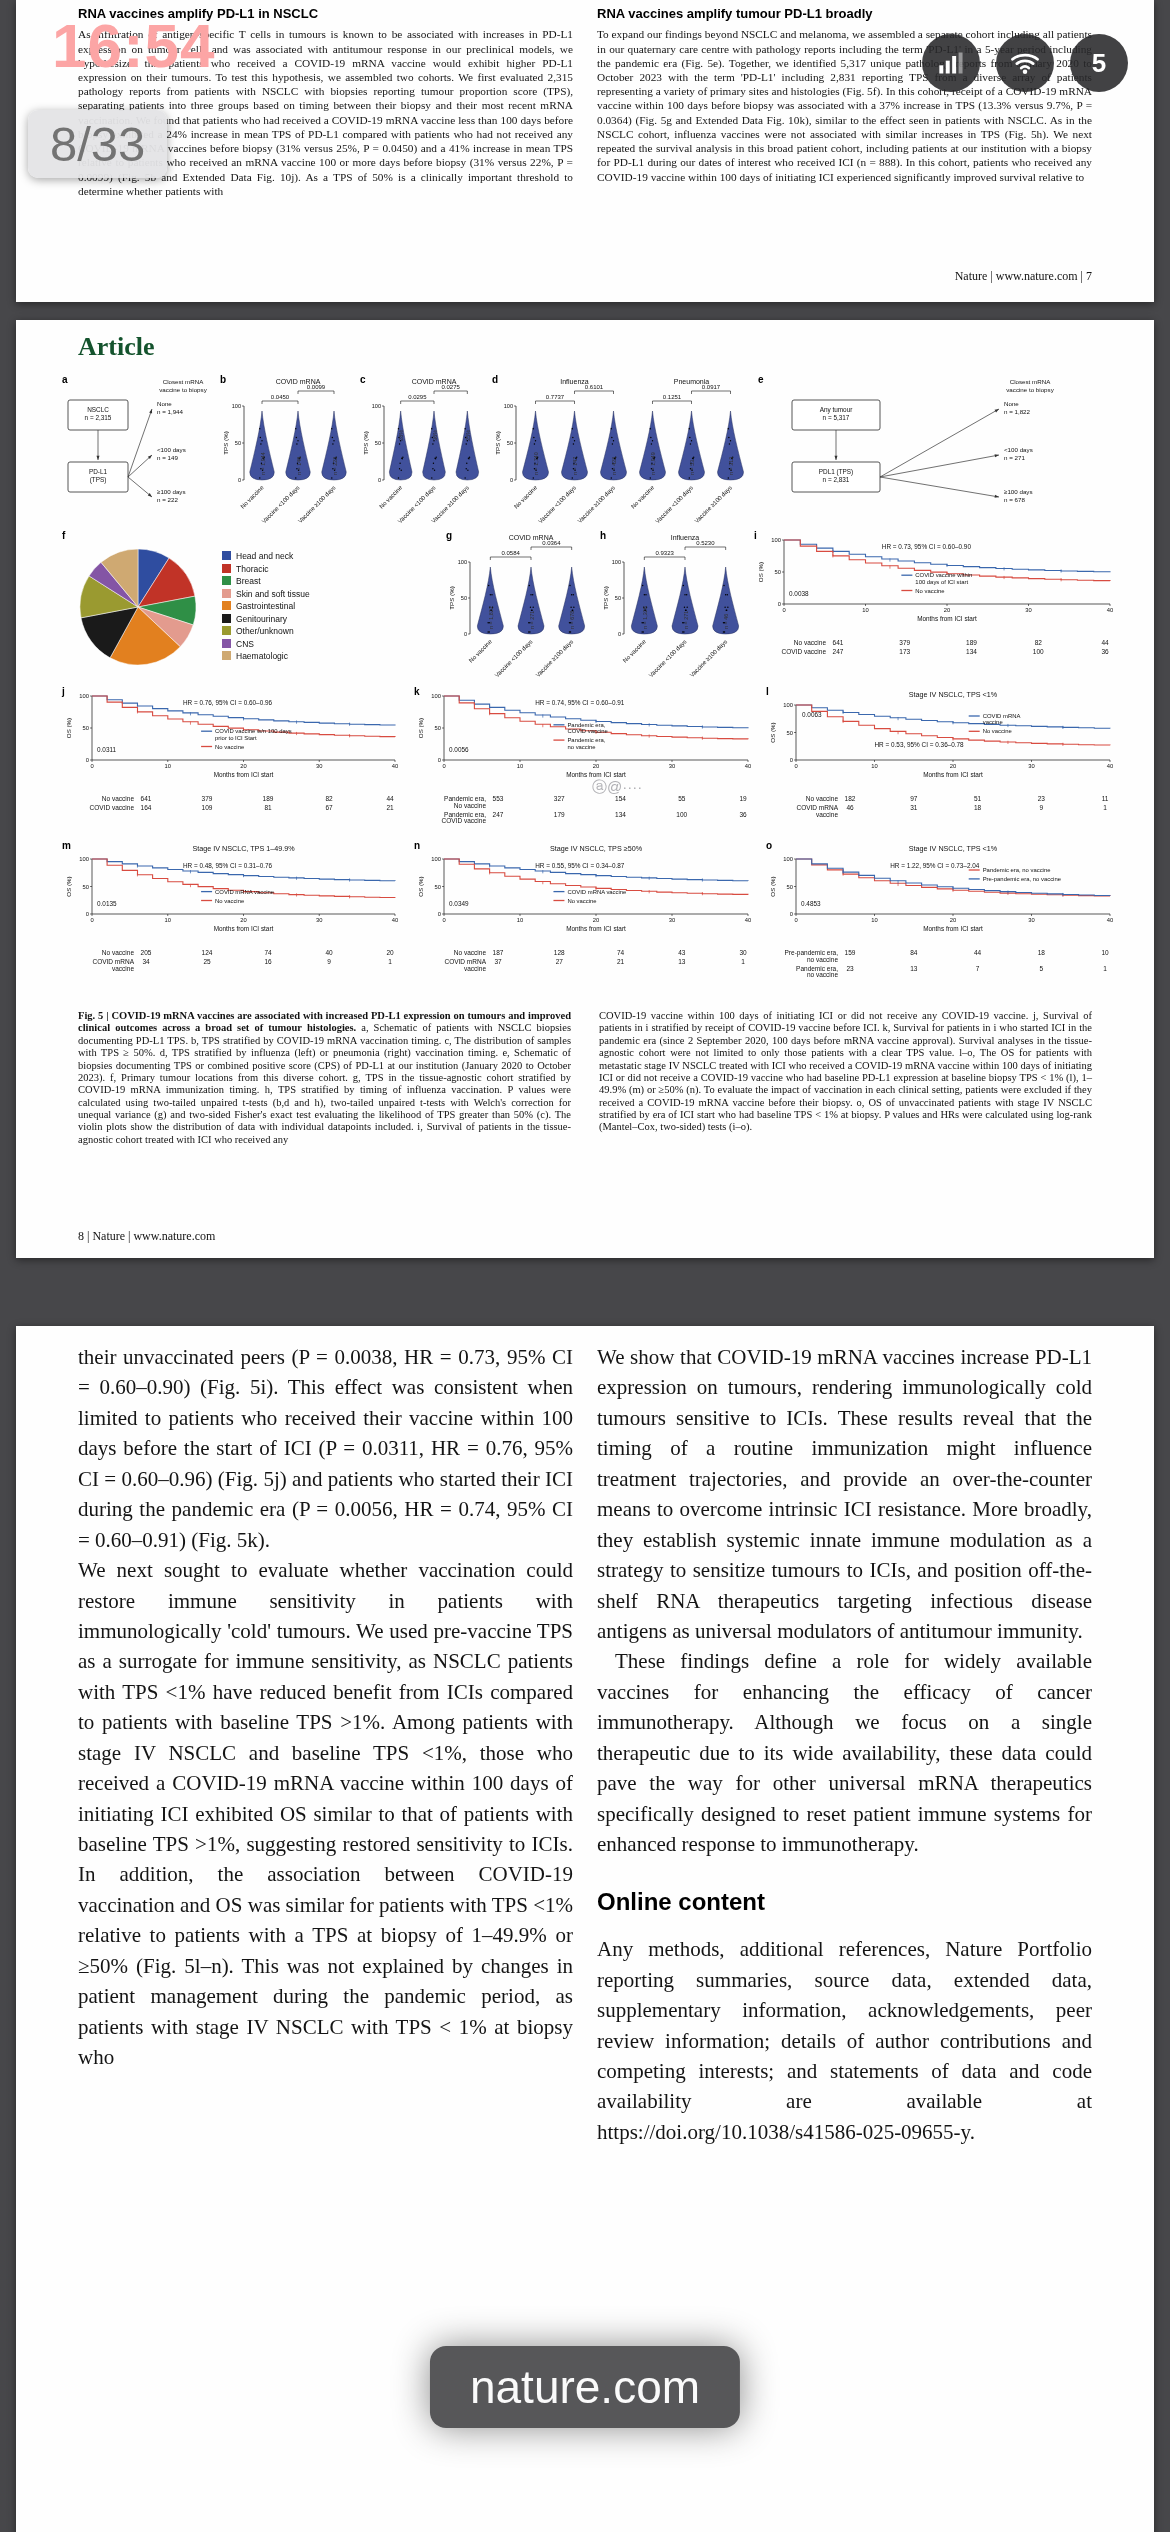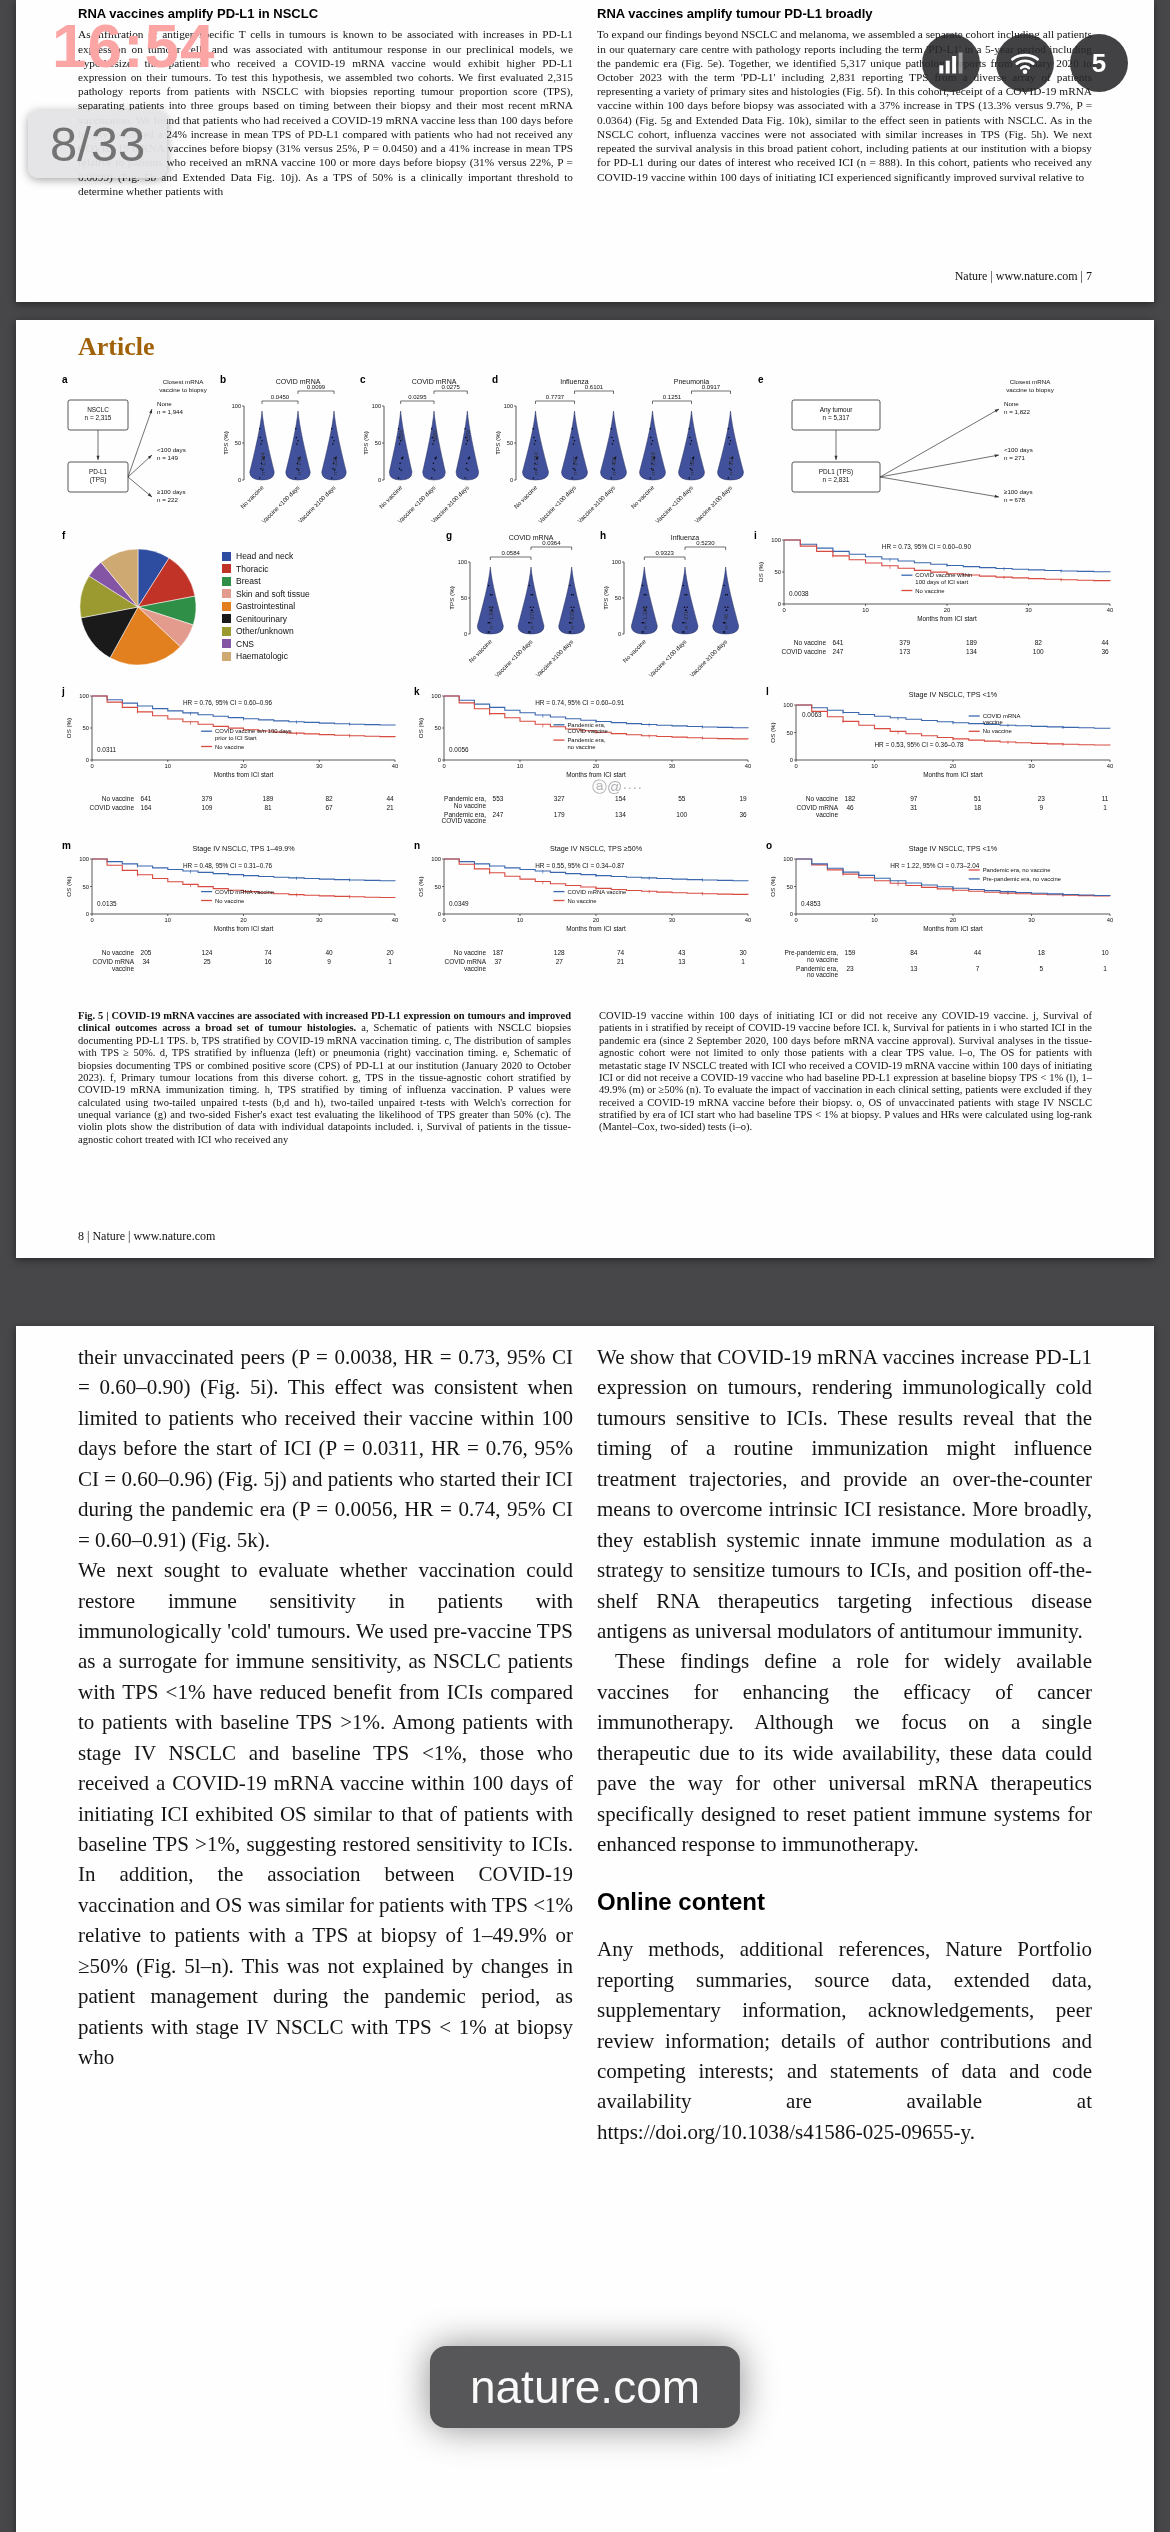--- a/index.html
+++ b/index.html
@@ -12,35 +12,35 @@
   .cols{position:absolute;left:62px;right:62px;display:flex;gap:24px}
   .col{flex:1;font-size:11.3px;line-height:1.26;text-align:justify;color:#141414}
   .cols-big .col{font-size:21px;line-height:1.45}
   .col p{margin:0}
   .col p.indent{text-indent:18px}
   .sec{font-family:"Liberation Sans",sans-serif;font-size:13px;margin:0 0 5px 0;color:#000;font-weight:bold}
   .sec.big{font-size:24px;margin:26px 0 14px 0}
   .pfooter{position:absolute;font-size:12px;color:#111}
   .pfooter.right{right:62px;bottom:18px}
   .pfooter.left{left:62px;bottom:14px}
-  #article-head{position:absolute;left:62px;top:12px;font-size:26px;font-weight:bold;margin:0;color:#a16207}
+  #article-head{position:absolute;left:62px;top:12px;font-size:26px;font-weight:bold;margin:0;color:#14532d}
   #figure{position:absolute;left:46px;top:56px;width:1060px;height:618px}
   .panel{position:absolute}
   .plab{position:absolute;top:-2px;left:0;font:bold 10px "Liberation Sans",sans-serif;color:#000;z-index:2}
   .pbody{position:absolute;inset:0}
   svg text{font-family:"Liberation Sans",sans-serif}
   #caption{position:absolute;left:62px;right:62px;top:690px;display:flex;gap:28px}
   .cap-col{flex:1;font-size:10.5px;line-height:1.18;text-align:justify;color:#111}
   .risk-row{display:flex;align-items:flex-start;font-family:"Liberation Sans",sans-serif;font-size:6.5px;line-height:1.05;color:#111;margin-bottom:2px}
   .risk-label{width:72px;text-align:right;padding-right:5px;flex:none;white-space:pre-line}
   .risk-nums{flex:1;display:flex;justify-content:space-between;padding-right:10px}
   .risk-nums span{min-width:14px;text-align:center}
   .pie-wrap{display:flex;align-items:center;height:100%;gap:10px}
   .pie-legend{display:flex;flex-direction:column;gap:2.5px;font-family:"Liberation Sans",sans-serif;font-size:8.5px;color:#111}
-  .pie-legend div{display:flex;align-items:center}
+  .pie-legend div{display:flex;align-items:flex-start}
   .pie-legend .sw{width:9px;height:9px;margin-right:5px;flex:none}
   #status-time{position:absolute;top:10px;left:52px;font-family:"Liberation Sans",sans-serif;font-size:62px;font-weight:600;color:#fca5a5;letter-spacing:1px;z-index:10}
   #status-icons{position:absolute;top:34px;right:42px;display:flex;gap:16px;z-index:10}
   .sicon{width:58px;height:58px;border-radius:50%;background:rgba(40,40,42,.88);display:flex;align-items:center;justify-content:center;color:#fff;font-family:"Liberation Sans",sans-serif;font-size:26px;font-weight:bold}
   #page-badge{position:absolute;top:110px;left:28px;background:rgba(228,228,230,.95);border-radius:10px;padding:6px 22px;font-family:"Liberation Sans",sans-serif;font-size:49px;font-weight:normal;color:#737373;z-index:10;box-shadow:0 2px 10px rgba(0,0,0,.35)}
   #wm-small{position:absolute;top:778px;left:592px;color:rgba(150,150,155,.75);font-family:"Liberation Sans",sans-serif;font-size:15px;z-index:9}
   #wm-big{position:absolute;top:2346px;left:50%;transform:translateX(-50%);background:rgba(50,50,52,.82);color:#fafafa;font-family:Liberation Sans, sans-serif;font-size:46px;padding:14px 40px;border-radius:16px;z-index:10;box-shadow:0 0 36px rgba(0,0,0,.45)}
 </style>
 </head>
 <body>

